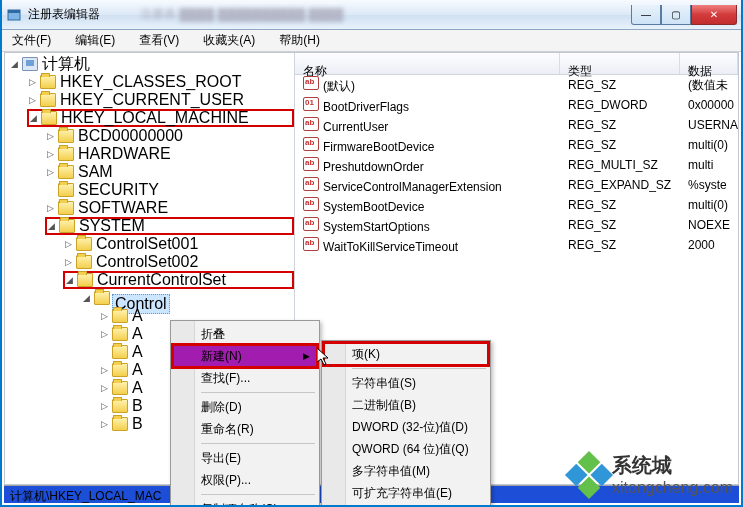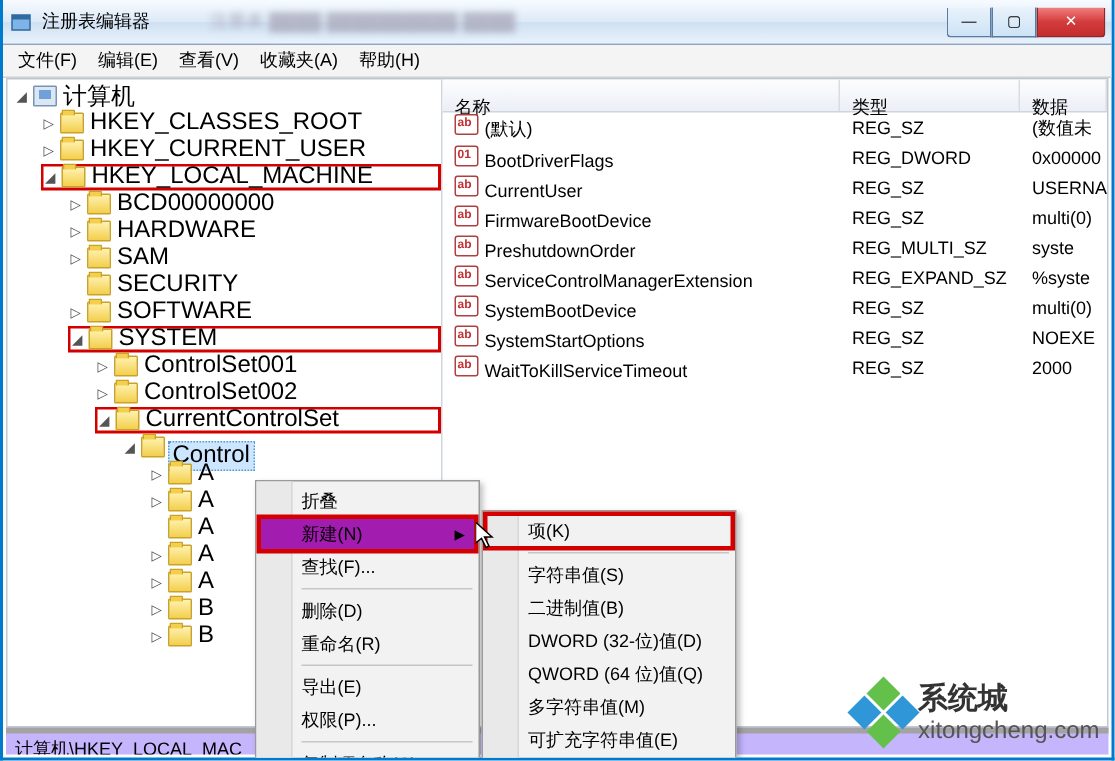--- a/index.html
+++ b/index.html
@@ -46,21 +46,21 @@
   }
   .winbtn.close { background: linear-gradient(#f08080,#d43c3c,#c22d2d); color:#fff; width:46px; border-color:#8b2a2a;}
   .winbtn:first-child{border-bottom-left-radius:3px;}
   .winbtn:last-child{border-bottom-right-radius:3px;}
   
   .menubar {
     height: 22px;
     background:#f4f4f4;
     border-bottom:1px solid #d0d0d0;
     display:flex; align-items:center;
-    padding:0 4px; gap:2px;
+    padding:0 4px; gap:12px;
   }
   .menubar span { padding:2px 6px; }
   
   .client {
     position:absolute;
     top:52px; left:2px; right:2px; bottom:20px;
     display:flex;
     border:1px solid #c0c8d4;
     background:#fff;
   }
@@ -151,21 +151,21 @@
   .ctxmenu .sep { height:1px; background:#c6c6c6; margin:3px 2px 3px 28px;}
   .ctxmenu .gutter{position:absolute;left:0;top:0;bottom:0;width:24px;background:#e9e9e9;border-right:1px solid #d6d6d6;}
   .ctxmenu .mi .arr{position:absolute;right:6px;font-size:9px;}
   .cursor{
     position:absolute; z-index:200;
     width:16px;height:20px;
   }
   
   .statusbar{
     position:absolute; left:2px; right:2px; bottom:2px; height:18px;
-    background:#c4b5fd; border-top:4px solid #a3a3a3;
+    background:#1d4ed8; border-top:1px solid #a3a3a3;
     padding:2px 6px;
     overflow:hidden;
   }
   
   .treepane::-webkit-scrollbar,.listpane::-webkit-scrollbar{width:16px;height:16px;}
   .treepane::-webkit-scrollbar-thumb,.listpane::-webkit-scrollbar-thumb{background:#c7d3e2;border:1px solid #9fb2c8;}
   .treepane::-webkit-scrollbar-track,.listpane::-webkit-scrollbar-track{background:#eef1f6;}
   
   .wm{
     position:absolute; right:8px; bottom:8px; z-index:300;
@@ -397,21 +397,21 @@
           <div class="col-data">USERNA</div>
         </div>
         <div class="listrow">
           <div class="col-name"><span class="strv "></span><span>FirmwareBootDevice</span></div>
           <div class="col-type">REG_SZ</div>
           <div class="col-data">multi(0)</div>
         </div>
         <div class="listrow">
           <div class="col-name"><span class="strv "></span><span>PreshutdownOrder</span></div>
           <div class="col-type">REG_MULTI_SZ</div>
-          <div class="col-data">syste</div>
+          <div class="col-data">multi</div>
         </div>
         <div class="listrow">
           <div class="col-name"><span class="strv "></span><span>ServiceControlManagerExtension</span></div>
           <div class="col-type">REG_EXPAND_SZ</div>
           <div class="col-data">%syste</div>
         </div>
         <div class="listrow">
           <div class="col-name"><span class="strv "></span><span>SystemBootDevice</span></div>
           <div class="col-type">REG_SZ</div>
           <div class="col-data">multi(0)</div>

